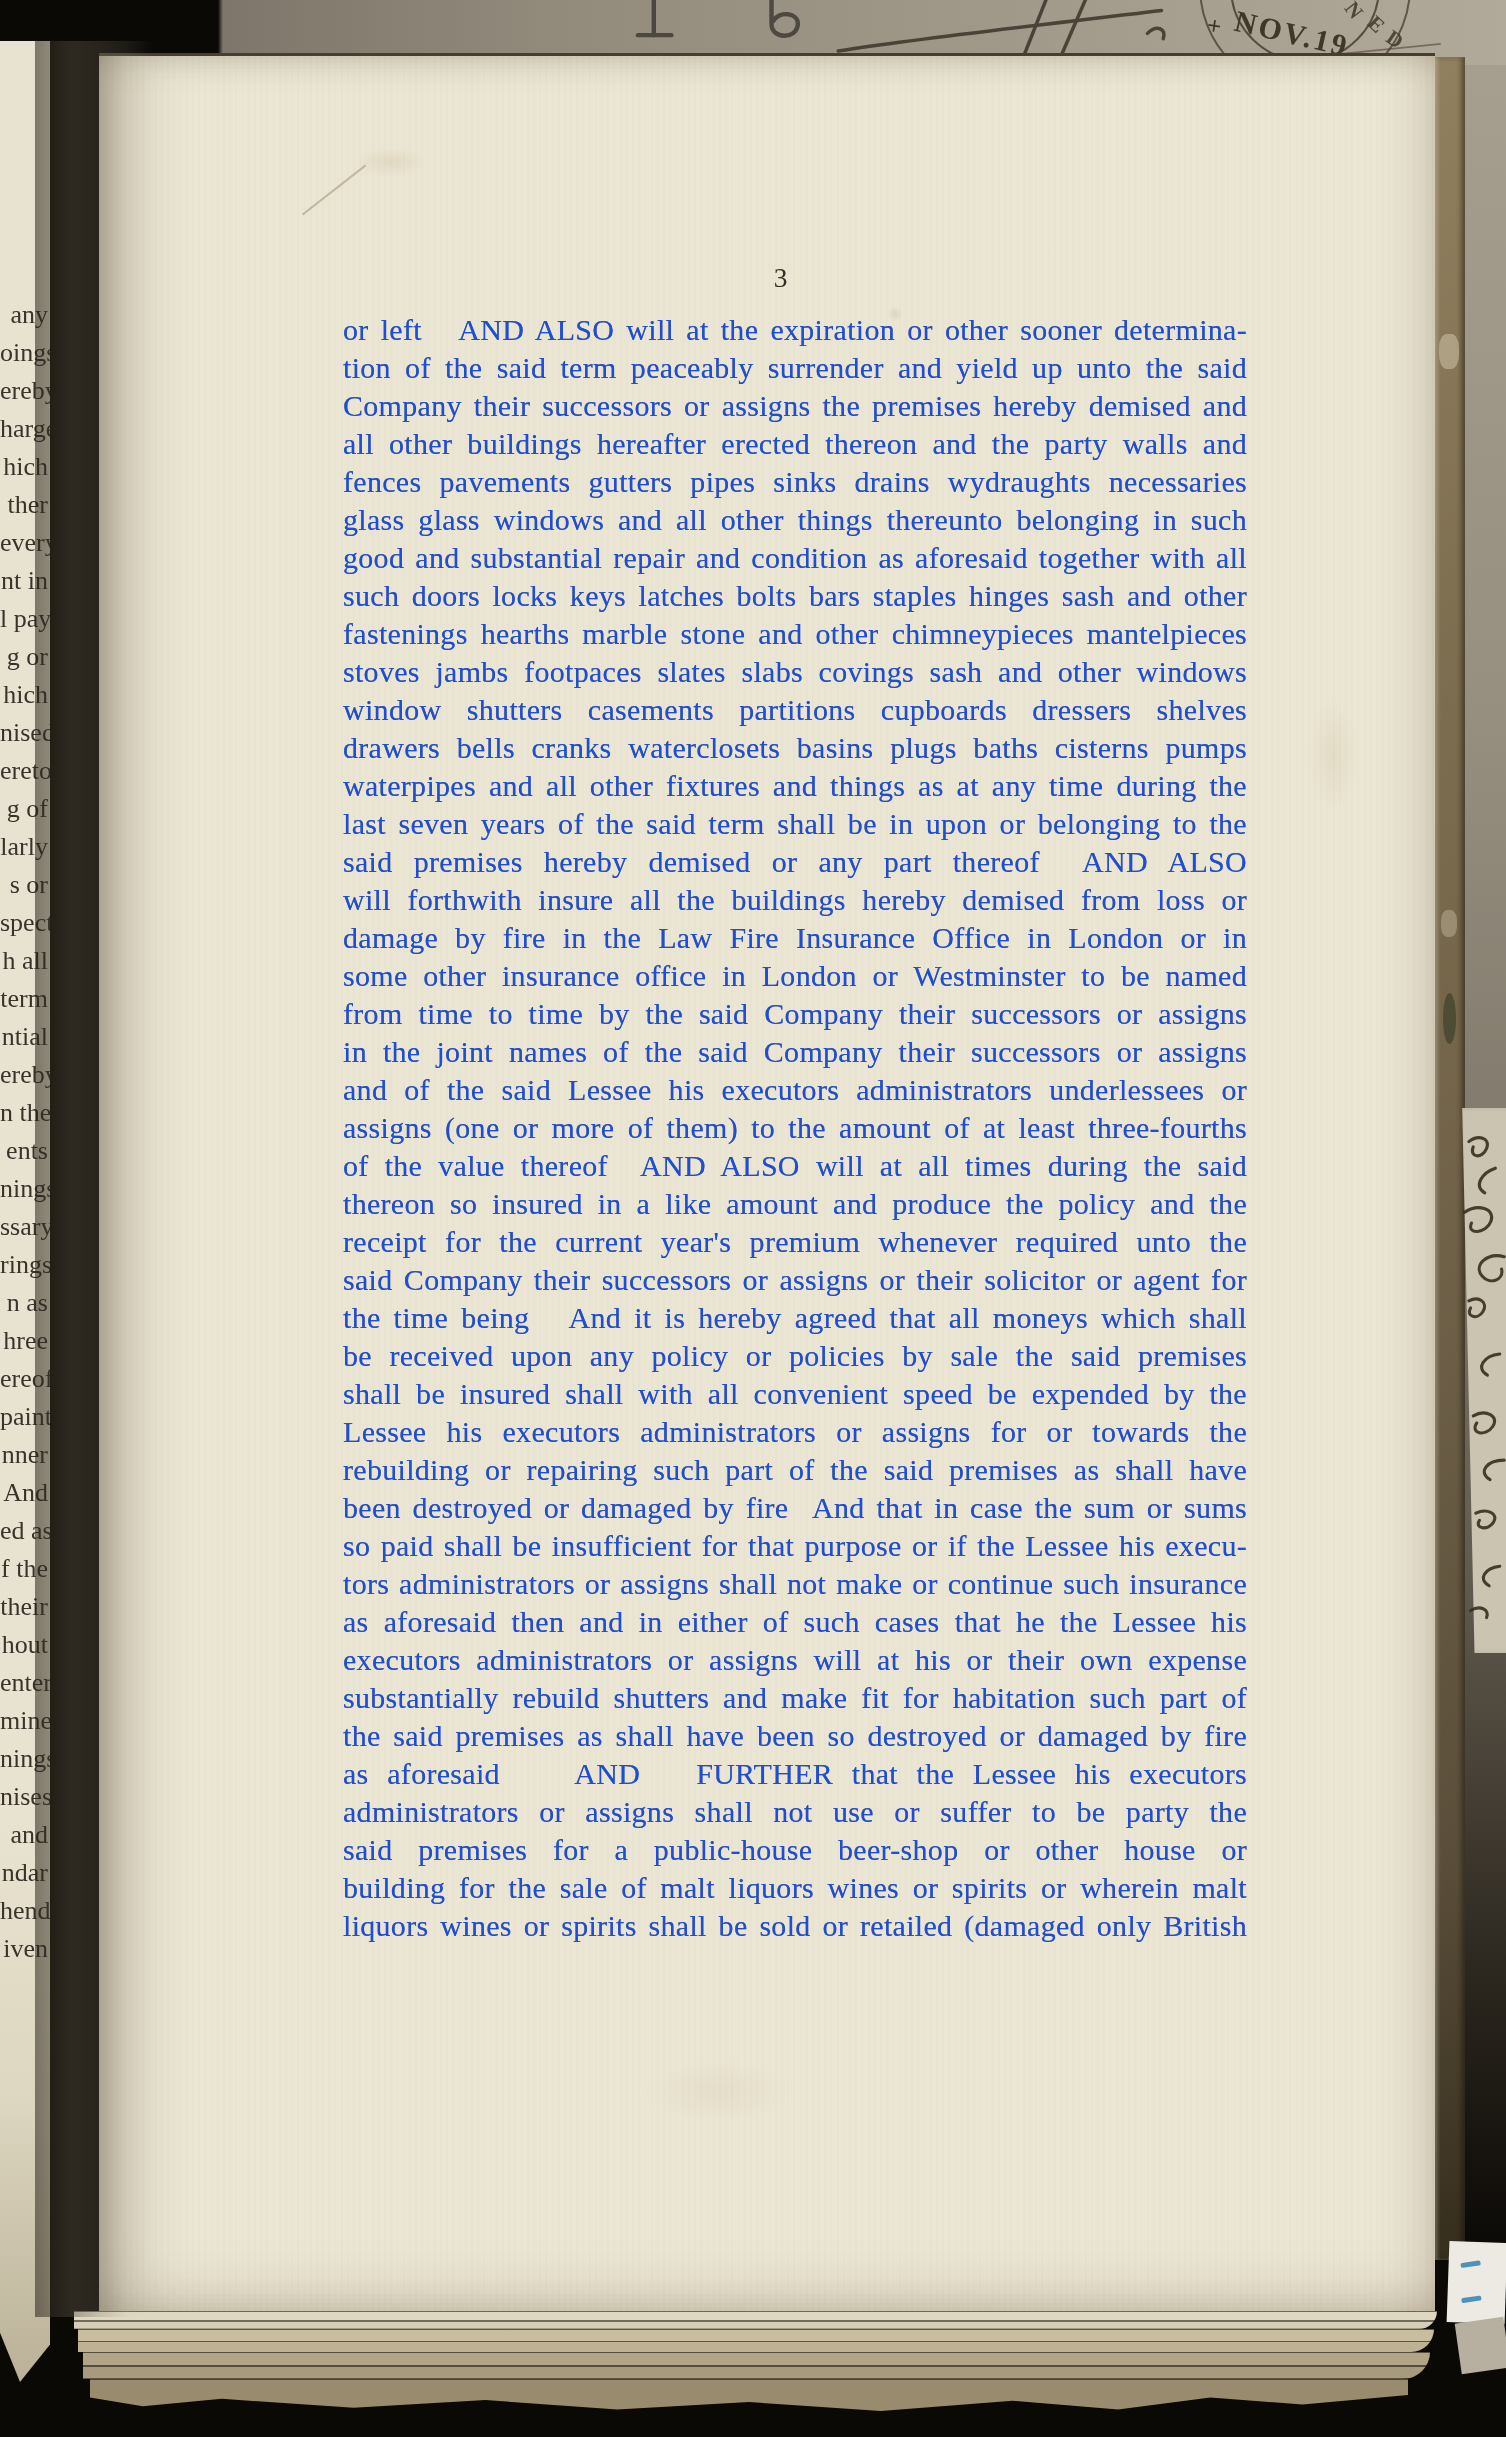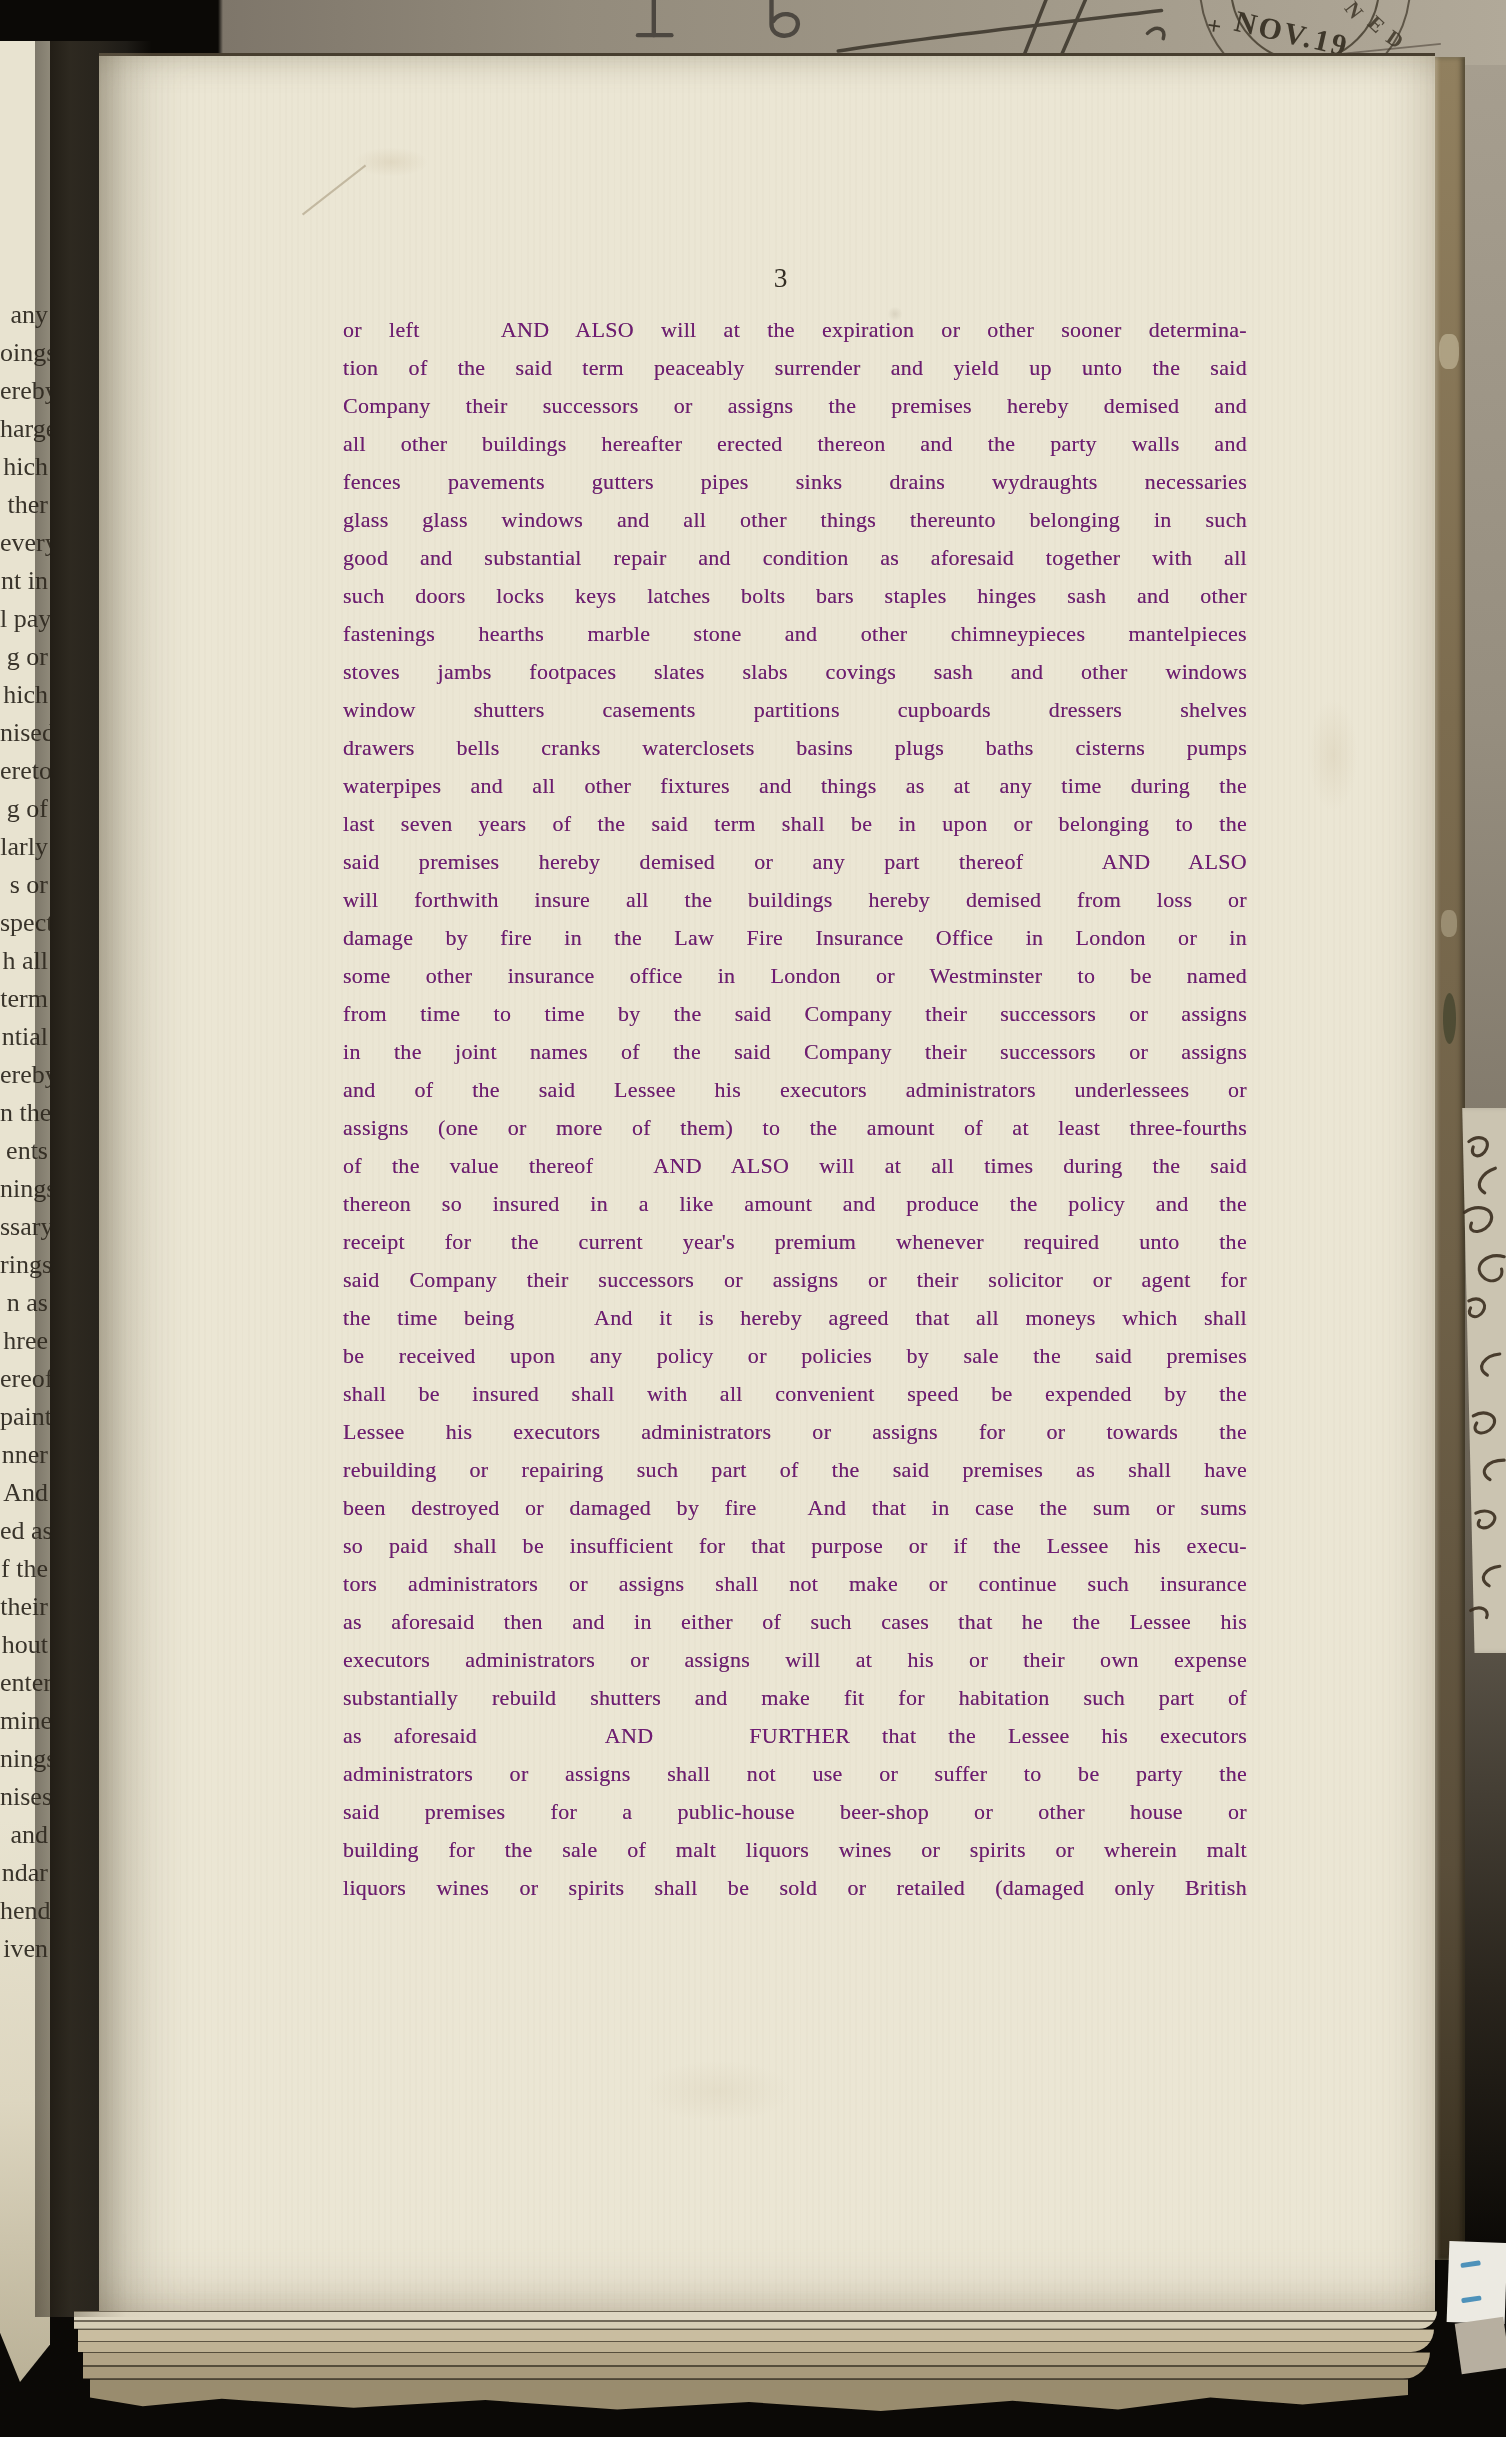--- a/index.html
+++ b/index.html
@@ -44,21 +44,21 @@
     background:
       radial-gradient(53px 21px at 292px 106px,rgba(150,120,70,.12),rgba(0,0,0,0) 70%),
       radial-gradient(35px 80px at 1234px 699px,rgba(150,120,70,.10),rgba(0,0,0,0) 70%),
       radial-gradient(12.4px 12.4px at 796px 258px,rgba(90,75,50,.12),rgba(0,0,0,0) 60%),
       radial-gradient(106px 44px at 619px 2035px,rgba(150,125,80,.08),rgba(0,0,0,0) 70%),
       repeating-linear-gradient(90deg,rgba(120,100,70,.022) 0 1.8px,rgba(0,0,0,0) 1.8px 6.2px);}
   .scratch{left:195px;top:133px;width:80px;height:1.8px;background:rgba(120,100,65,.35);
     transform:rotate(-38deg);}
   .pagenum{left:655px;top:207px;width:53px;text-align:center;font-size:27.4px;color:#332d24;}
   .textblock{left:244px;top:255px;width:904px;}
-  .bodyline{position:relative;height:38px;line-height:38px;font-size:22px;color:#701a75;
+  .bodyline{position:relative;height:38px;line-height:38px;font-size:30px;color:#1d4ed8;
     letter-spacing:0.3px;text-align:justify;text-align-last:justify;white-space:normal;
     text-shadow:0 0 0.4px rgba(50,45,35,.55);}
 
   
   .binding{left:1435px;top:57px;width:30px;height:2203px;
     background:linear-gradient(180deg,#91805f 0%,#7c6c4f 30%,#6f6148 55%,#5a4e3a 82%,#352d1d 100%);
     box-shadow:inset 2.7px 0 3.5px rgba(255,250,230,.25), inset -3.5px 0 5.3px rgba(20,15,8,.5);}
   .scuff1{left:1439px;top:334px;width:19.5px;height:35px;background:rgba(222,212,184,.45);border-radius:40%;}
   .scuff2{left:1441px;top:910px;width:16px;height:26.5px;background:rgba(222,212,184,.35);border-radius:40%;}
   .behindcol{left:1465px;top:65px;width:42px;height:2186px;
@@ -207,20 +207,21 @@
         <div class="bodyline">be received upon any policy or policies by sale the said premises</div>
         <div class="bodyline">shall be insured shall with all convenient speed be expended by the</div>
         <div class="bodyline">Lessee his executors administrators or assigns for or towards the</div>
         <div class="bodyline">rebuilding or repairing such part of the said premises as shall have</div>
         <div class="bodyline">been destroyed or damaged by fire&nbsp;&nbsp;And that in case the sum or sums</div>
         <div class="bodyline">so paid shall be insufficient for that purpose or if the Lessee his execu-</div>
         <div class="bodyline">tors administrators or assigns shall not make or continue such insurance</div>
         <div class="bodyline">as aforesaid then and in either of such cases that he the Lessee his</div>
         <div class="bodyline">executors administrators or assigns will at his or their own expense</div>
         <div class="bodyline">substantially rebuild shutters and make fit for habitation such part of</div>
+        <div class="bodyline">the said premises as shall have been so destroyed or damaged by fire</div>
         <div class="bodyline">as aforesaid&nbsp;&nbsp;&nbsp;&nbsp;AND&nbsp;&nbsp;&nbsp;FURTHER that the Lessee his executors</div>
         <div class="bodyline">administrators or assigns shall not use or suffer to be party the</div>
         <div class="bodyline">said premises for a public-house beer-shop or other house or</div>
         <div class="bodyline">building for the sale of malt liquors wines or spirits or wherein malt</div>
         <div class="bodyline">liquors wines or spirits shall be sold or retailed (damaged only British</div>
       </div>
   </div>
 
   <div class="gutter"></div>
 

